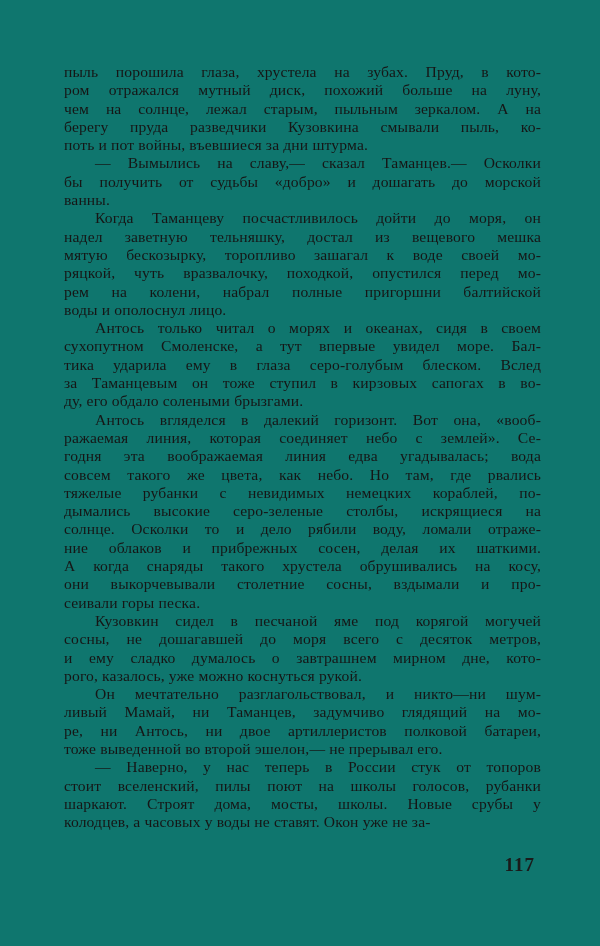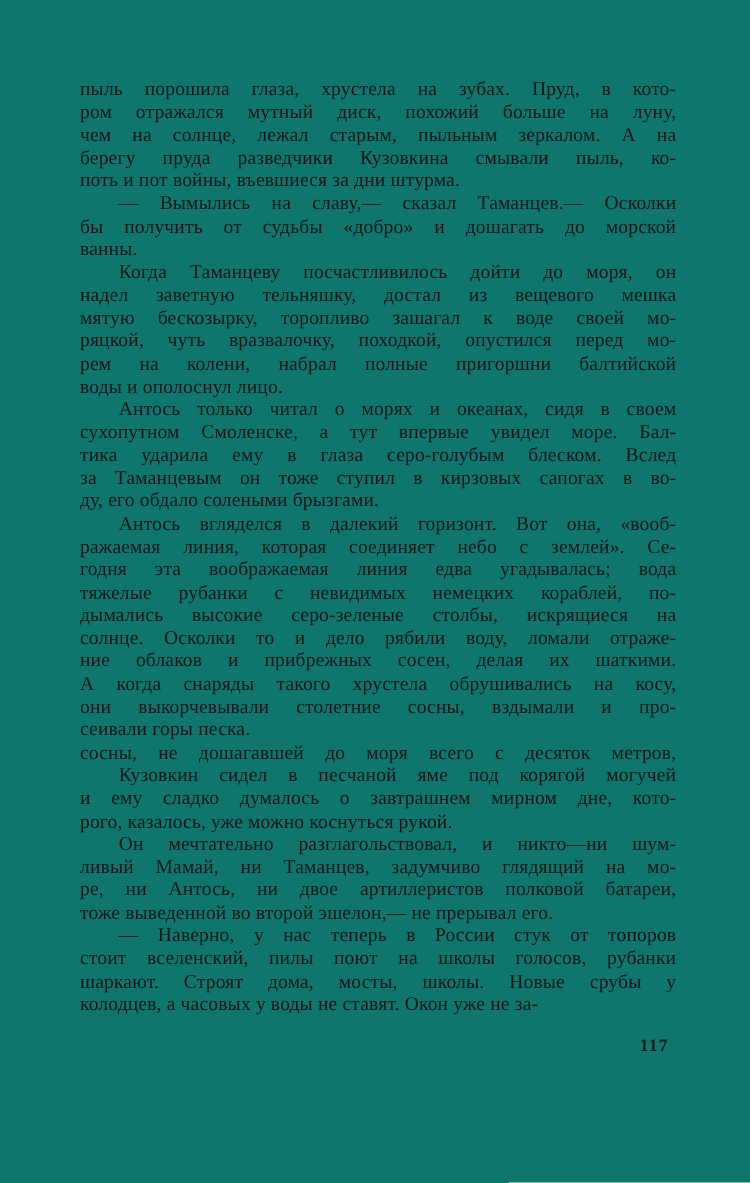--- a/index.html
+++ b/index.html
@@ -32,23 +32,23 @@
     text-align-last: justify;
   }
   .line.last {
     text-align-last: left;
   }
   .line.indent {
     text-indent: 31px;
   }
   .pagenum {
     position: absolute;
-    top: 830px;
+    top: 854px;
     right: 65px;
-    font-size: 14px;
+    font-size: 19px;
     letter-spacing: 1px;
     font-weight: bold;
     color: #1a1a1a;
   }
 </style>
 </head>
 <body>
 
 <div class="page">
   <div class="textblock">
@@ -67,29 +67,30 @@
       <div class="line">рем на колени, набрал полные пригоршни балтийской</div>
       <div class="line last">воды и ополоснул лицо.</div>
       <div class="line indent">Антось только читал о морях и океанах, сидя в своем</div>
       <div class="line">сухопутном Смоленске, а тут впервые увидел море. Бал-</div>
       <div class="line">тика ударила ему в глаза серо-голубым блеском. Вслед</div>
       <div class="line">за Таманцевым он тоже ступил в кирзовых сапогах в во-</div>
       <div class="line last">ду, его обдало солеными брызгами.</div>
       <div class="line indent">Антось вгляделся в далекий горизонт. Вот она, «вооб-</div>
       <div class="line">ражаемая линия, которая соединяет небо с землей». Се-</div>
       <div class="line">годня эта воображаемая линия едва угадывалась; вода</div>
+      <div class="line">совсем такого же цвета, как небо. Но там, где рвались</div>
       <div class="line">тяжелые рубанки с невидимых немецких кораблей, по-</div>
       <div class="line">дымались высокие серо-зеленые столбы, искрящиеся на</div>
       <div class="line">солнце. Осколки то и дело рябили воду, ломали отраже-</div>
       <div class="line">ние облаков и прибрежных сосен, делая их шаткими.</div>
       <div class="line">А когда снаряды такого хрустела обрушивались на косу,</div>
       <div class="line">они выкорчевывали столетние сосны, вздымали и про-</div>
       <div class="line last">сеивали горы песка.</div>
+      <div class="line indent">Кузовкин сидел в песчаной яме под корягой могучей</div>
       <div class="line">сосны, не дошагавшей до моря всего с десяток метров,</div>
-      <div class="line indent">Кузовкин сидел в песчаной яме под корягой могучей</div>
       <div class="line">и ему сладко думалось о завтрашнем мирном дне, кото-</div>
       <div class="line last">рого, казалось, уже можно коснуться рукой.</div>
       <div class="line indent">Он мечтательно разглагольствовал, и никто—ни шум-</div>
       <div class="line">ливый Мамай, ни Таманцев, задумчиво глядящий на мо-</div>
       <div class="line">ре, ни Антось, ни двое артиллеристов полковой батареи,</div>
       <div class="line last">тоже выведенной во второй эшелон,— не прерывал его.</div>
       <div class="line indent">— Наверно, у нас теперь в России стук от топоров</div>
       <div class="line">стоит вселенский, пилы поют на школы голосов, рубанки</div>
       <div class="line">шаркают. Строят дома, мосты, школы. Новые срубы у</div>
       <div class="line last">колодцев, а часовых у воды не ставят. Окон уже не за-</div>

